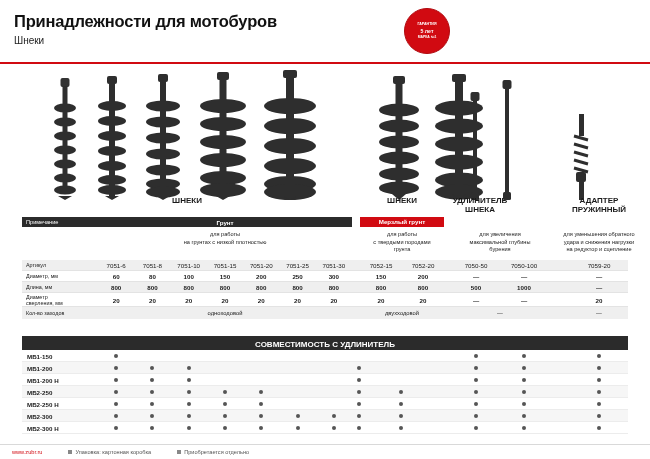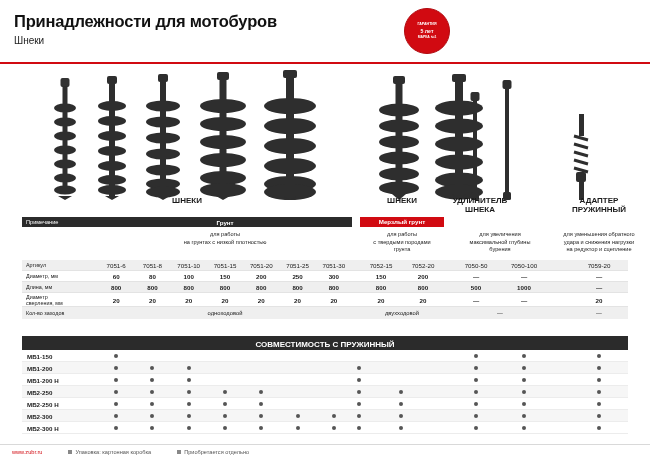--- a/index.html
+++ b/index.html
@@ -315,21 +315,21 @@
       </div>
       <div style="position:absolute;left:22px;top:47px;width:606px;height:12px;background:#efefef;">
         <div style="position:absolute;left:4px;top:50%;transform:translateY(-50%);font-size:5.4px;">Кол-во заходов</div>
         <div style="position:absolute;left:76px;top:50%;transform:translateY(-50%);width:254px;text-align:center;font-size:5.8px;">одноходовой</div>
         <div style="position:absolute;left:338px;top:50%;transform:translateY(-50%);width:84px;text-align:center;font-size:5.8px;">двухходовой</div>
         <div style="position:absolute;left:430px;top:50%;transform:translateY(-50%);width:96px;text-align:center;font-size:5.8px;">—</div>
         <div style="position:absolute;left:534px;top:50%;transform:translateY(-50%);width:86px;text-align:center;font-size:5.8px;">—</div>
       </div>
     </div>
 
-  <div style="position:absolute; left:22px; top:336px; width:606px;" class="compat-title">СОВМЕСТИМОСТЬ С ПРУЖИННЫЙ</div>
+  <div style="position:absolute; left:22px; top:336px; width:606px;" class="compat-title">СОВМЕСТИМОСТЬ С УДЛИНИТЕЛЬ</div>
 
   <div id="compat-table" style="position: absolute; left: 0px; top: 350px; width: 650px; height: 84px;">
       <div style="position:absolute;left:22px;top:0px;width:606px;height:12px;background:#ffffff;border-bottom:1px solid #ececec;">
         <div style="position:absolute;left:5px;top:50%;transform:translateY(-50%);font-size:6.2px;font-weight:bold;">МБ1-150</div>
         <span style="position:absolute;left:92.14285714285714px;top:50%;transform:translateY(-50%);width:4px;height:4px;border-radius:50%;background:#555;"></span>
         <span style="position:absolute;left:452px;top:50%;transform:translateY(-50%);width:4px;height:4px;border-radius:50%;background:#555;"></span>
         <span style="position:absolute;left:500px;top:50%;transform:translateY(-50%);width:4px;height:4px;border-radius:50%;background:#555;"></span>
         <span style="position:absolute;left:575px;top:50%;transform:translateY(-50%);width:4px;height:4px;border-radius:50%;background:#555;"></span>
       </div>
       <div style="position:absolute;left:22px;top:12px;width:606px;height:12px;background:#f6f6f6;border-bottom:1px solid #ececec;">

